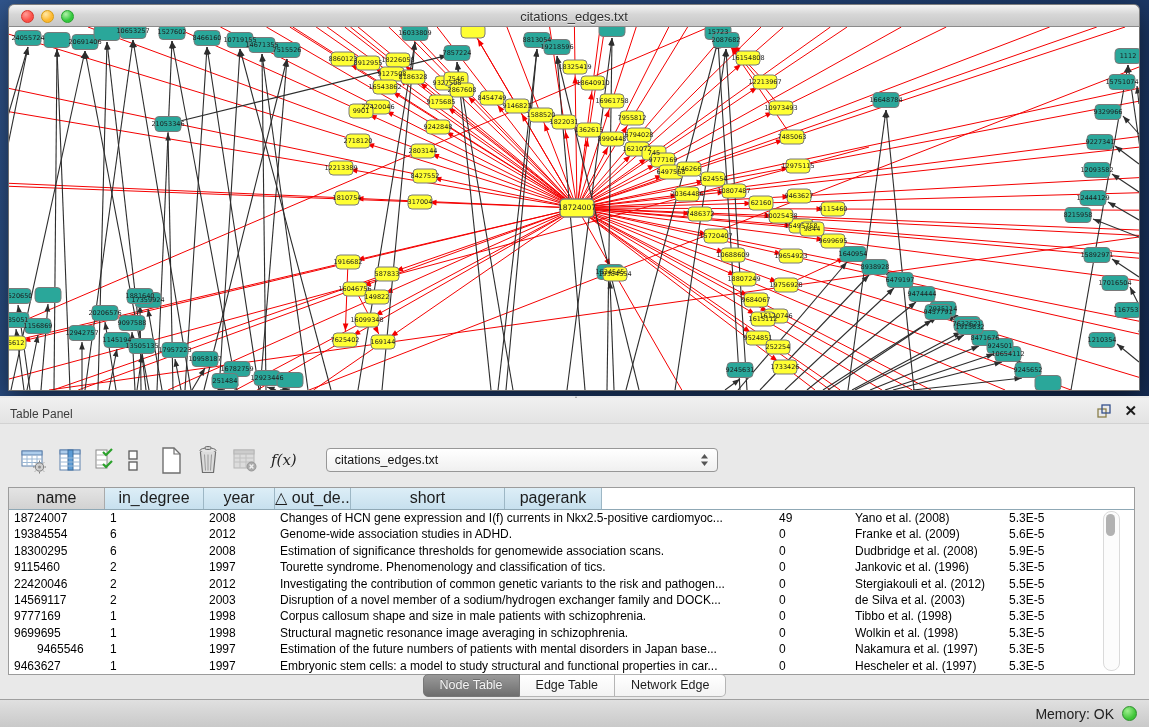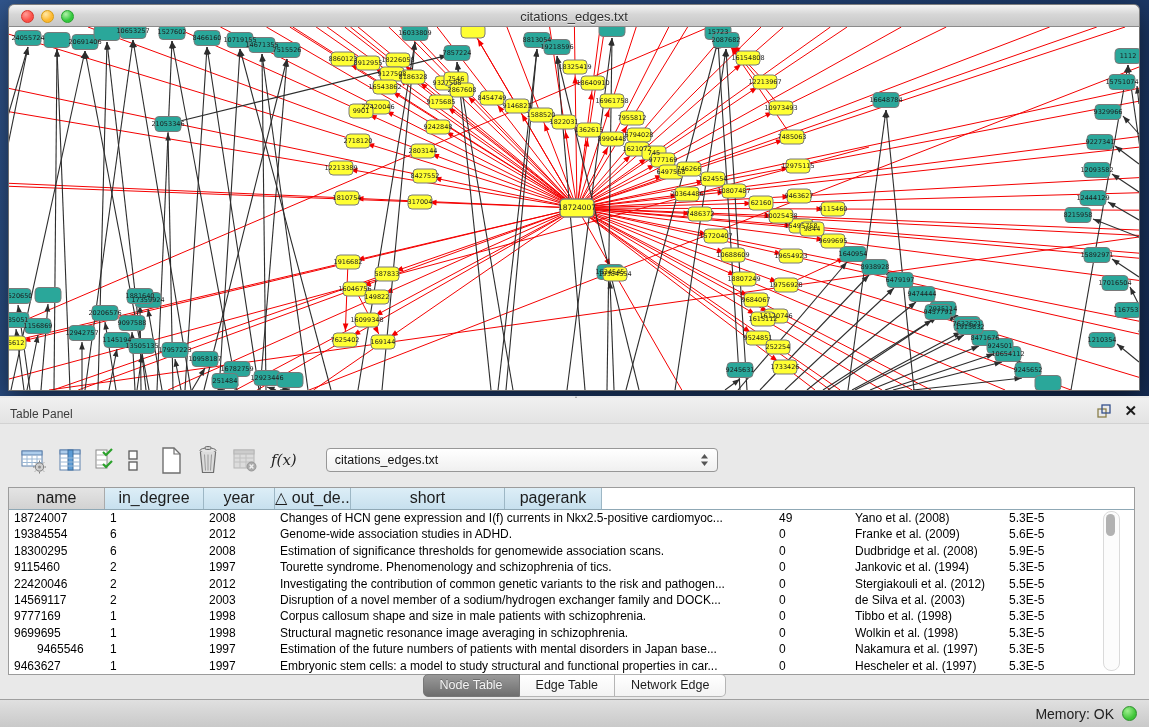--- a/index.html
+++ b/index.html
@@ -824,23 +824,23 @@
           <div class="td" style="width: 71px;">2008</div>
           <div class="td" style="width: 499px;">Estimation of significance thresholds for genomewide association scans.</div>
           <div class="td" style="width: 76px;">0</div>
           <div class="td" style="width: 154px;">Dudbridge et al. (2008)</div>
           <div class="td" style="width: 97px;">5.9E-5</div>
         </div>
         <div class="tr">
           <div class="td" style="width: 96px;">9115460</div>
           <div class="td" style="width: 99px;">2</div>
           <div class="td" style="width: 71px;">1997</div>
-          <div class="td" style="width: 499px;">Tourette syndrome. Phenomenology and schizophrenia of tics.</div>
+          <div class="td" style="width: 499px;">Tourette syndrome. Phenomenology and classification of tics.</div>
           <div class="td" style="width: 76px;">0</div>
-          <div class="td" style="width: 154px;">Jankovic et al. (1994)</div>
+          <div class="td" style="width: 154px;">Jankovic et al. (1996)</div>
           <div class="td" style="width: 97px;">5.3E-5</div>
         </div>
         <div class="tr">
           <div class="td" style="width: 96px;">22420046</div>
           <div class="td" style="width: 99px;">2</div>
           <div class="td" style="width: 71px;">2012</div>
           <div class="td" style="width: 499px;">Investigating the contribution of common genetic variants to the risk and pathogen...</div>
           <div class="td" style="width: 76px;">0</div>
           <div class="td" style="width: 154px;">Stergiakouli et al. (2012)</div>
           <div class="td" style="width: 97px;">5.5E-5</div>

